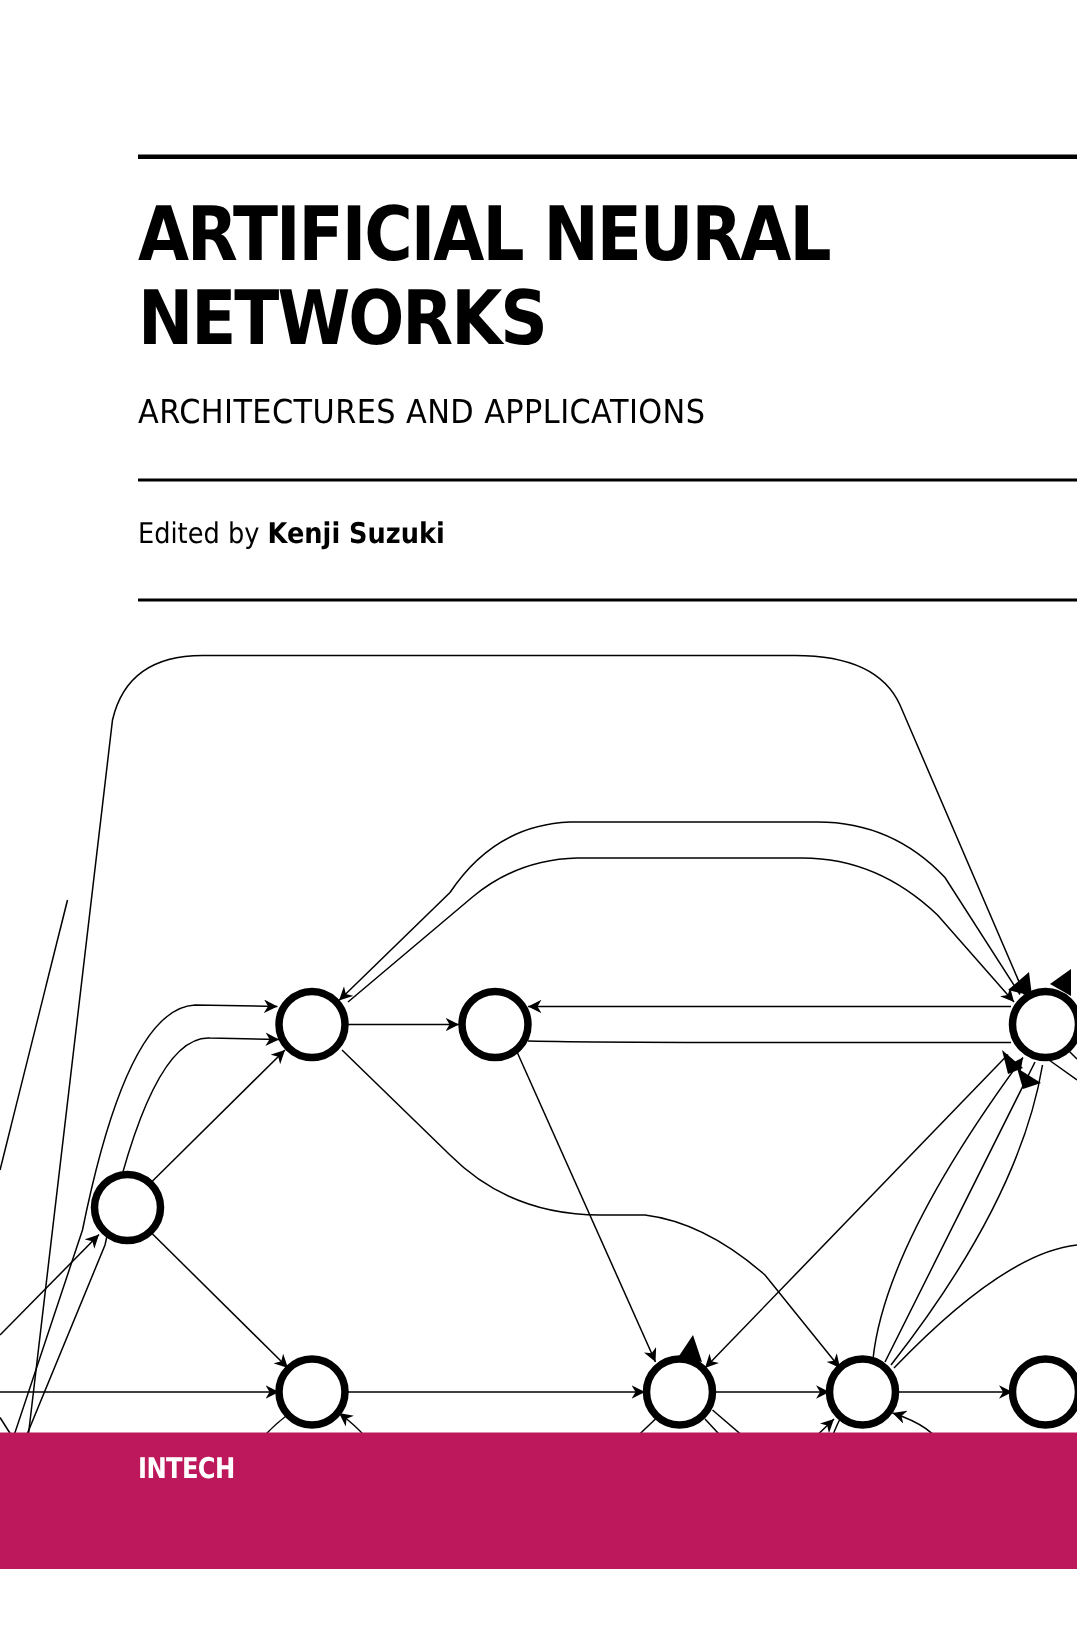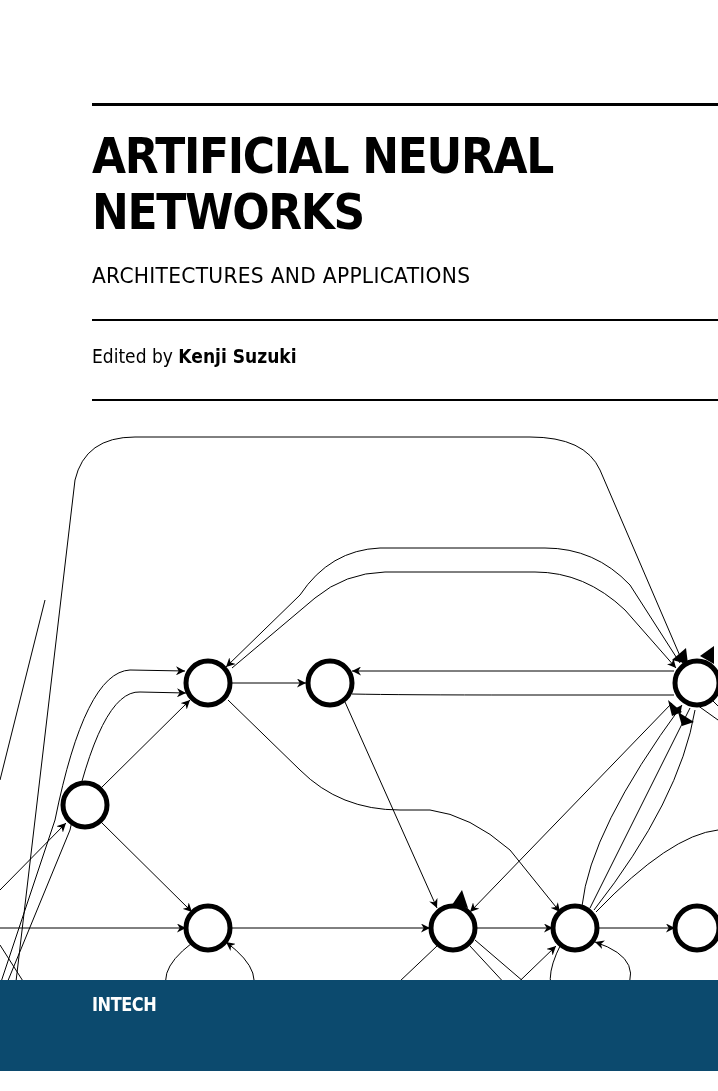--- a/index.html
+++ b/index.html
@@ -6,21 +6,21 @@
   body { width: 718px; height: 1091px; position: relative; overflow: hidden; font-family: "Liberation Sans", sans-serif; }
   .rule { position: absolute; left: 92px; right: 0; background: #000; }
   .rule.top { top: 103px; height: 3px; }
   .rule.mid { top: 319px; height: 2px; }
   .rule.low { top: 399px; height: 2px; }
   .title { position: absolute; left: 92px; top: 128px; font-family: "DejaVu Sans", sans-serif; font-weight: bold; font-size: 50px; line-height: 56px; letter-spacing: -1.5px; color: #000; transform: scaleX(0.88); transform-origin: left top; white-space: nowrap; }
   .subtitle { position: absolute; left: 92px; top: 263px; font-family: "DejaVu Sans", sans-serif; font-size: 22px; letter-spacing: 0.3px; color: #000; transform: scaleX(0.92); transform-origin: left top; white-space: nowrap; }
   .editor { position: absolute; left: 92px; top: 345px; font-family: "DejaVu Sans", sans-serif; font-size: 19px; color: #000; transform: scaleX(0.9); transform-origin: left top; white-space: nowrap; }
   .editor .name { font-weight: bold; }
   .diagram { position: absolute; left: 0; top: 420px; width: 718px; height: 580px; }
-  .footer { position: absolute; left: 0; top: 980px; width: 718px; height: 91px; background: #0c4a6e; }
+  .footer { position: absolute; left: 0; top: 955px; width: 718px; height: 91px; background: #be185d; }
   .publisher { position: absolute; left: 92px; top: 13px; color: #fff; font-family: "DejaVu Sans", sans-serif; font-weight: bold; font-size: 19px; transform: scaleX(0.85); transform-origin: left top; letter-spacing: -0.5px; }
 </style>
 </head>
 <body>
 
 <div class="rule top"></div>
 
 <div class="title">
   <div>ARTIFICIAL NEURAL</div>
   <div>NETWORKS</div>

